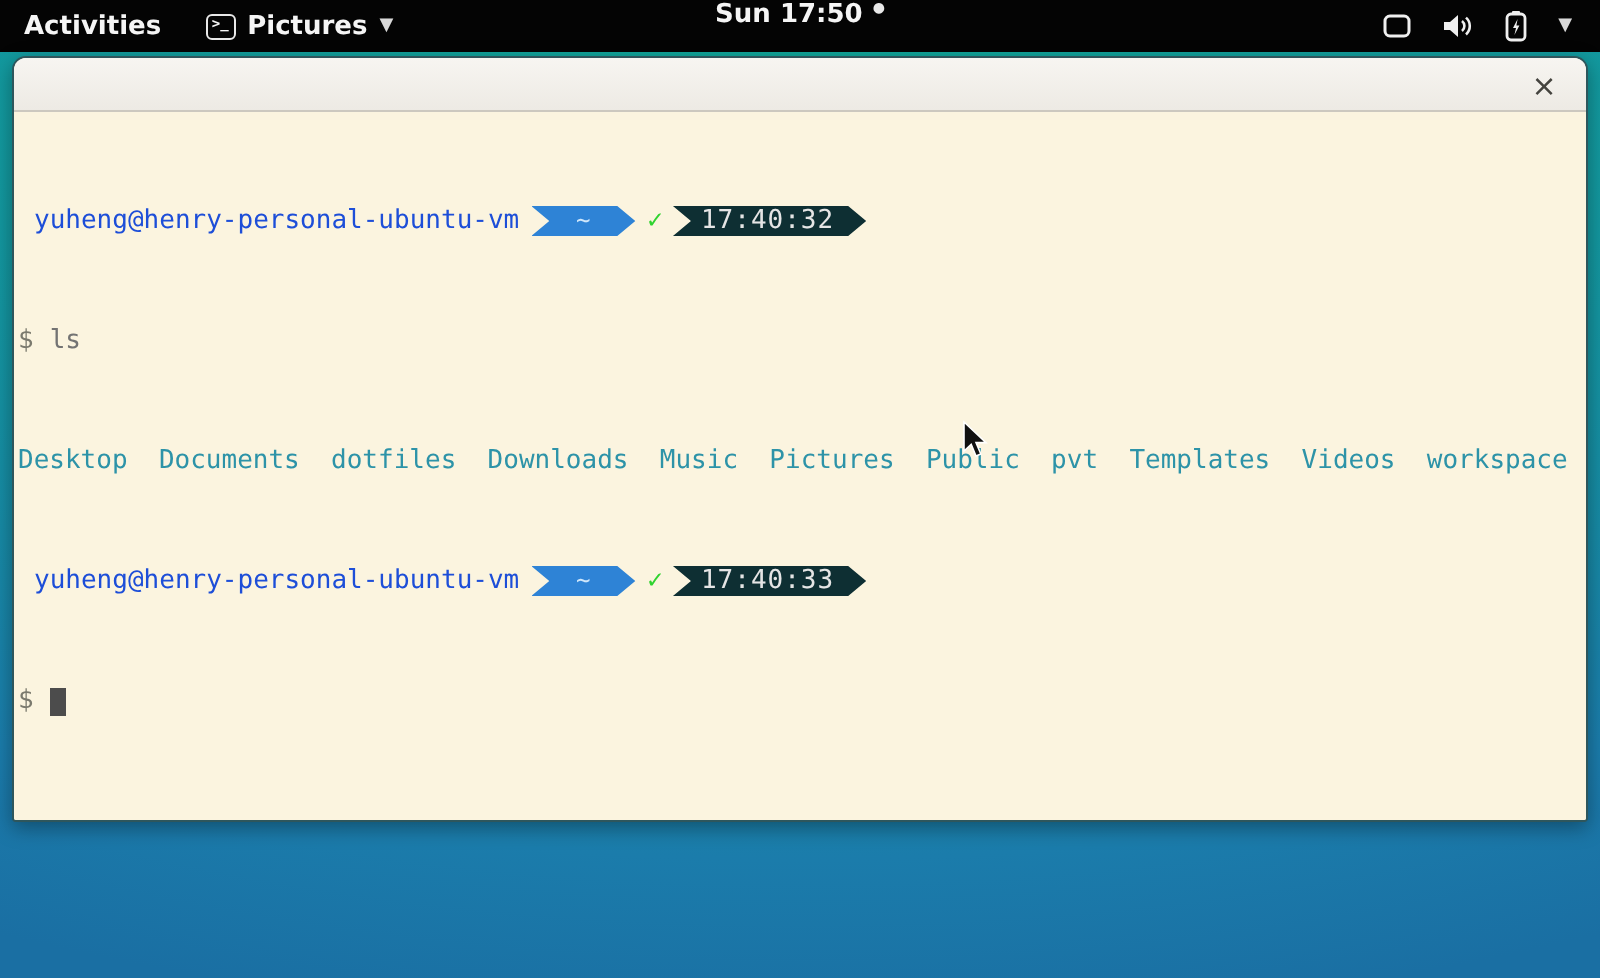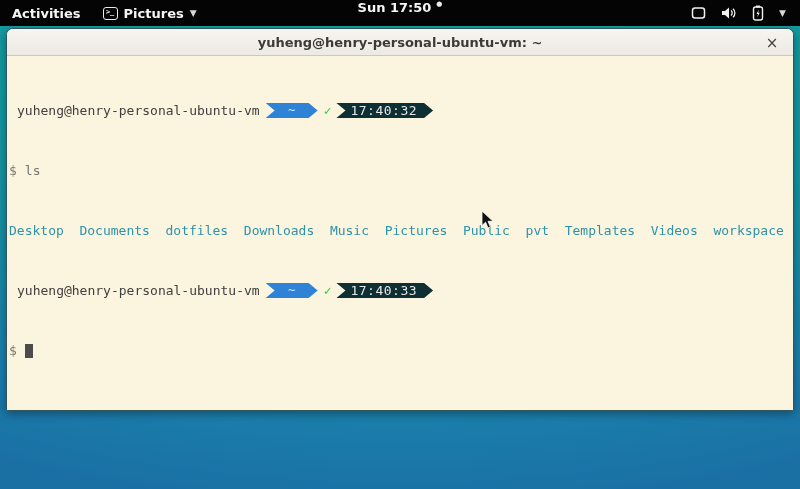--- a/index.html
+++ b/index.html
@@ -66,21 +66,21 @@
   .term-body {
     height: 355px;
     background: #fbf4df;
     font-family: "DejaVu Sans Mono", "Liberation Mono", monospace;
     font-size: 13px; line-height: 15px;
     padding: 2px 2px;
     color: #46453f;
     white-space: pre;
   }
   .term-line { height: 15px; display: flex; align-items: center; white-space: pre; }
-  .host { color: #404040; padding-left: 8px; }
+  .host { color: #1d4ed8; padding-left: 8px; }
   .flag {
     display: inline-flex; align-items: center; justify-content: center;
     height: 15px; margin-left: 6px;
     -webkit-clip-path: polygon(0 0, calc(100% - 9px) 0, 100% 50%, calc(100% - 9px) 100%, 0 100%, 9px 50%);
     clip-path: polygon(0 0, calc(100% - 9px) 0, 100% 50%, calc(100% - 9px) 100%, 0 100%, 9px 50%);
   }
   .flag-path {
     background: #2e83d6; color: #cfe6fa;
     width: 52px; font-size: 12px;
   }
@@ -135,21 +135,20 @@
         <rect x="1.5" y="2" width="9" height="13" rx="2" fill="none" stroke="#f0f0f0" stroke-width="1.4"></rect>
         <polygon points="6.8,4.5 4.5,9 6,9 5.2,12.5 7.7,7.8 6.2,7.8" fill="#f0f0f0"></polygon>
       </svg>
     </span>
     <span class="chev">▼</span>
   </div>
 </div>
 
 <div class="window">
   <div class="titlebar">
-    <span>yuheng@henry-personal-ubuntu-vm: ~</span>
     <span class="close-btn">×</span>
   </div>
 
   <div class="term-body">
 
     <div class="term-line">
       <span class="host">yuheng@henry-personal-ubuntu-vm</span>
       <span class="flag flag-path">~</span>
       <span class="check">✓</span>
       <span class="flag flag-time">17:40:32</span>

